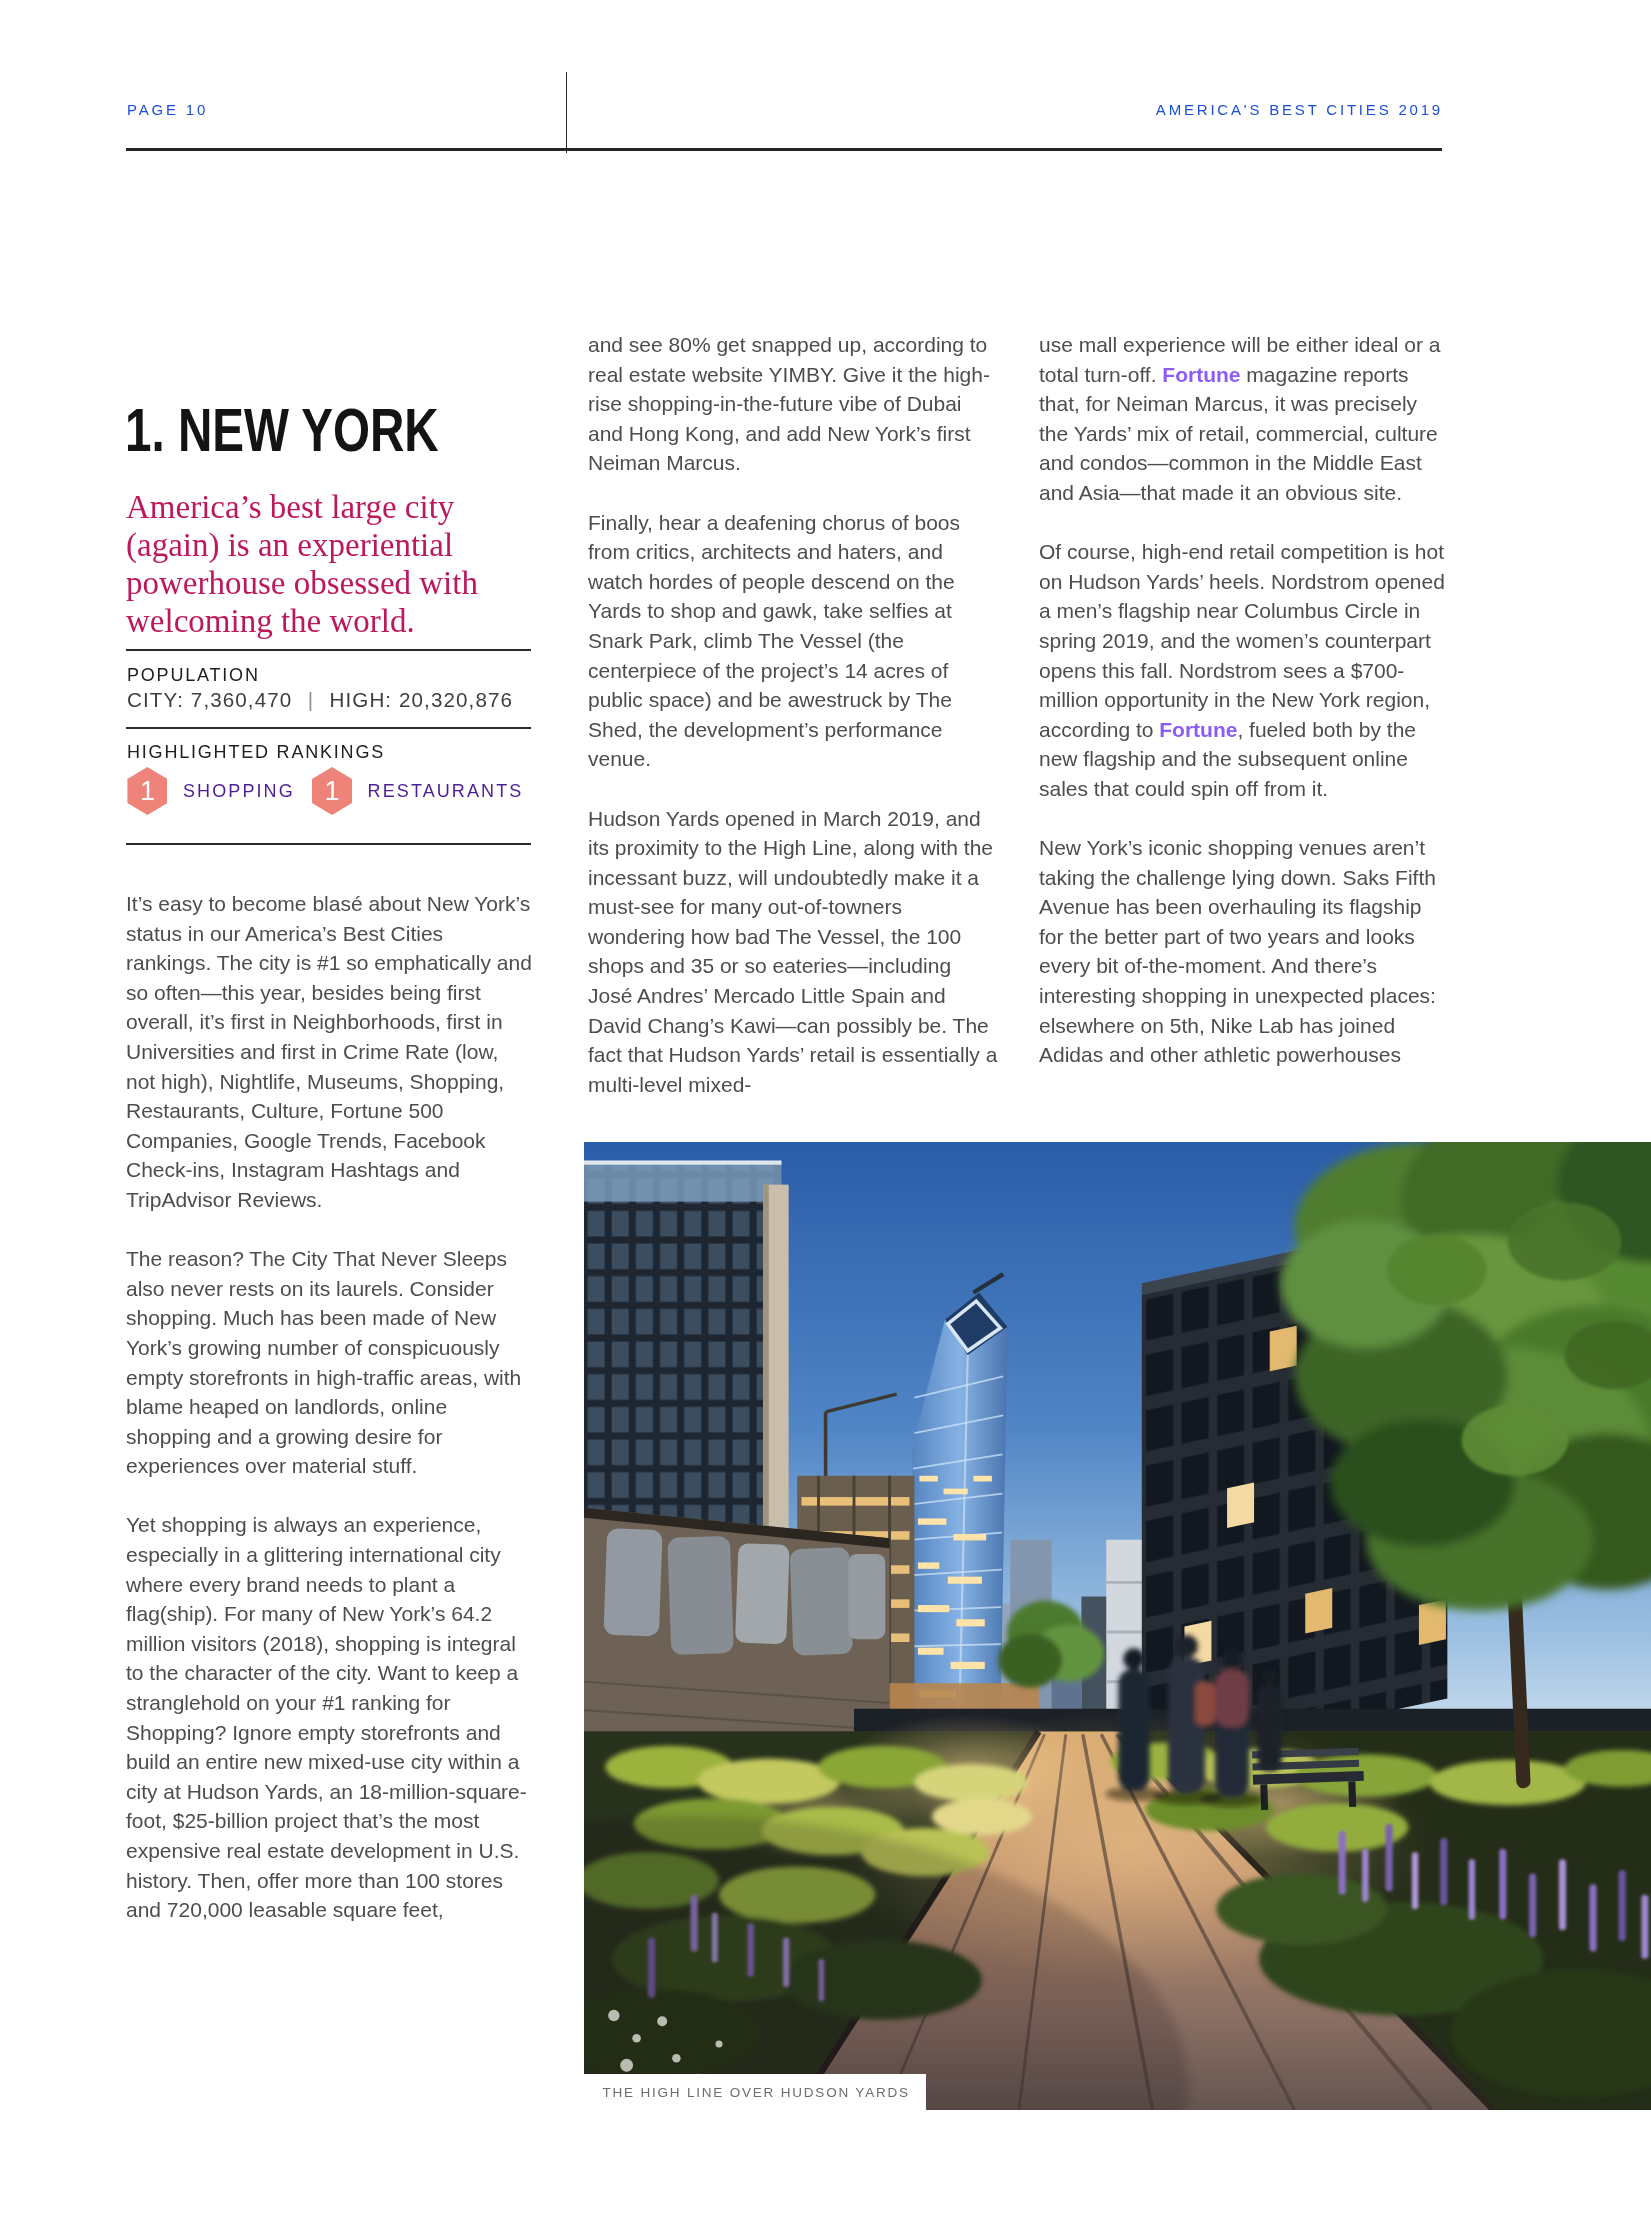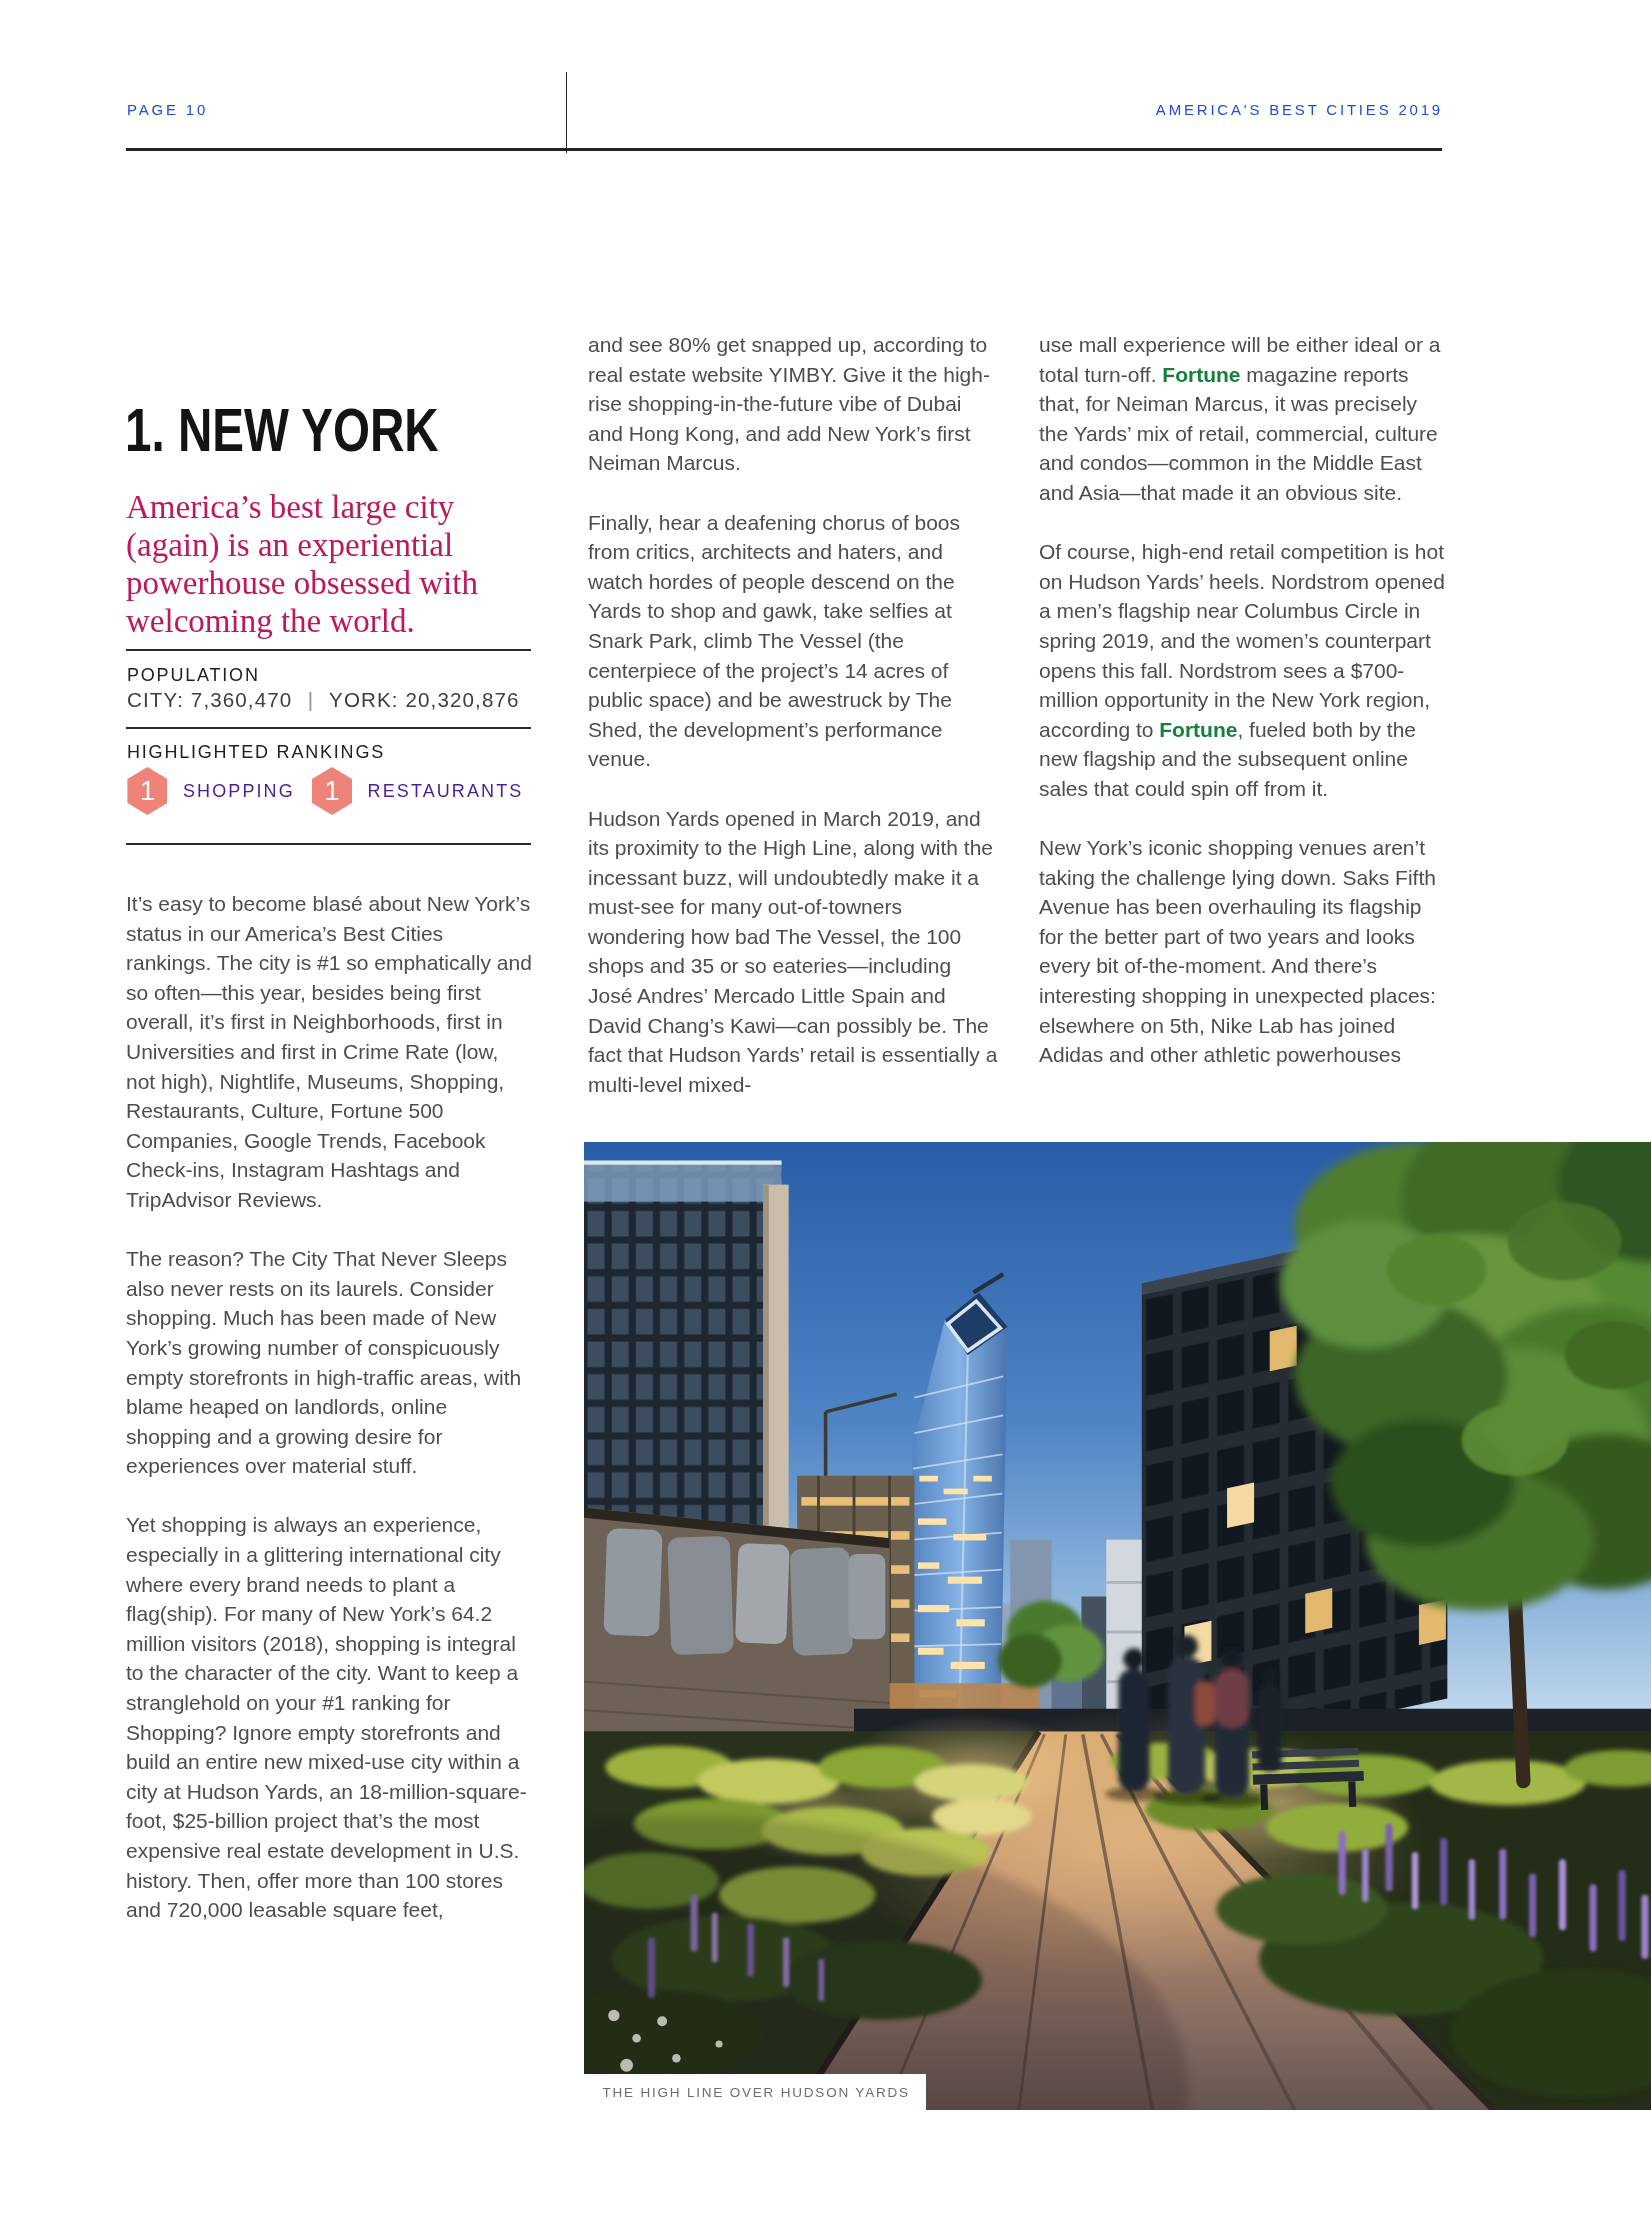--- a/index.html
+++ b/index.html
@@ -29,21 +29,21 @@
   .hex{width:40px;height:48px;background:#EE8379;display:flex;align-items:center;justify-content:center;
        color:#fff;font-size:27px;font-weight:400;
        clip-path:polygon(50% 0,100% 25%,100% 75%,50% 100%,0 75%,0 25%);}
   .badge .cat{margin-left:15.6px;font-size:18px;letter-spacing:2.1px;color:#4c1d95;white-space:nowrap;}
   
   .textcol{position:absolute;font-size:21px;line-height:29.6px;color:#4d4d4d;text-align:left;}
   .textcol p{margin:0 0 29.6px 0;}
   #col-left-body{left:126px;top:889px;width:406px;}
   #col-mid{left:588px;top:330px;width:411px;}
   #col-right{left:1039px;top:330px;width:411px;}
-  .textcol .b{font-weight:700;color:#15803d;}
+  .textcol .b{font-weight:700;color:#8b5cf6;}
   
   .photo{position:absolute;left:584px;top:1142px;width:1068px;height:968px;overflow:hidden;}
   .photo svg{position:absolute;left:0;top:0;width:100%;height:100%;display:block;}
   .caption{position:absolute;left:0;bottom:0;width:342px;height:36px;background:#ffffff;
            display:flex;align-items:center;box-sizing:border-box;padding-left:18.5px;
            font-size:13.5px;letter-spacing:1.8px;color:#6d6d6d;white-space:nowrap;}
 </style>
 </head>
 <body>
 
@@ -56,21 +56,21 @@
 
   <h1 class="title">1. NEW YORK</h1>
   <p class="standfirst">America’s best large city (again) is an experiential powerhouse obsessed with welcoming the world.</p>
 
   <div class="rule" id="rule1"></div>
   <div class="seclabel" id="pop-label">POPULATION</div>
   <div class="popvals">
     <span>CITY:</span>
     <span>7,360,470</span>
     <span class="sep">|</span>
-    <span>YORK:</span>
+    <span>HIGH:</span>
     <span>20,320,876</span>
   </div>
   <div class="rule" id="rule2"></div>
   <div class="seclabel" id="rank-label">HIGHLIGHTED RANKINGS</div>
 
   <div class="badges">
     <div class="badge" id="badge-0">
       <span class="hex">1</span>
       <span class="cat">SHOPPING</span>
     </div>

